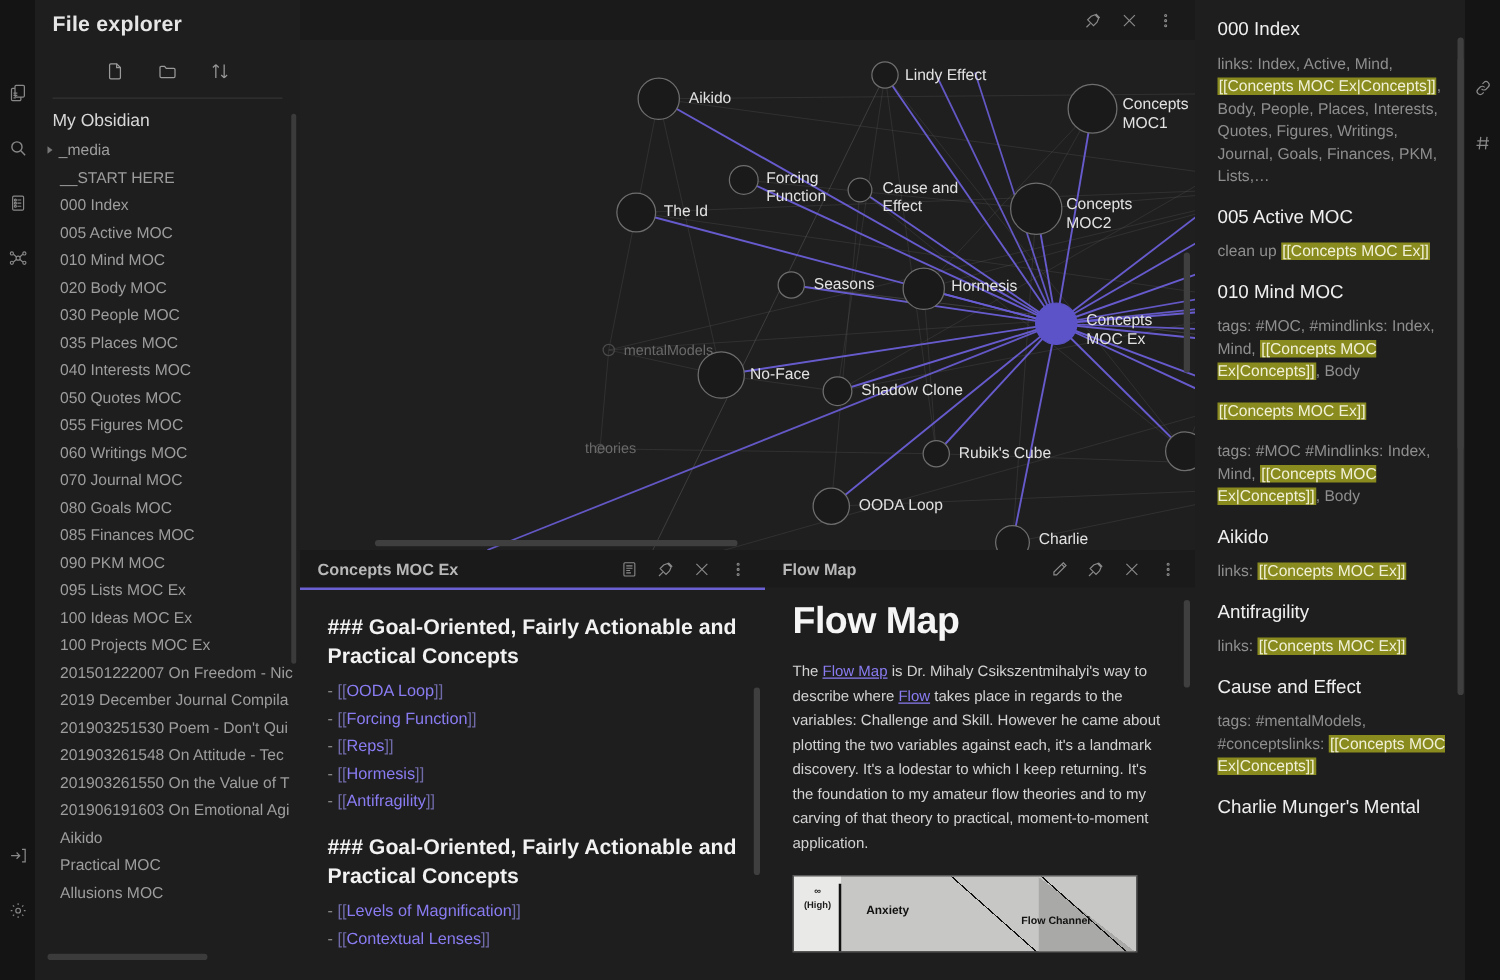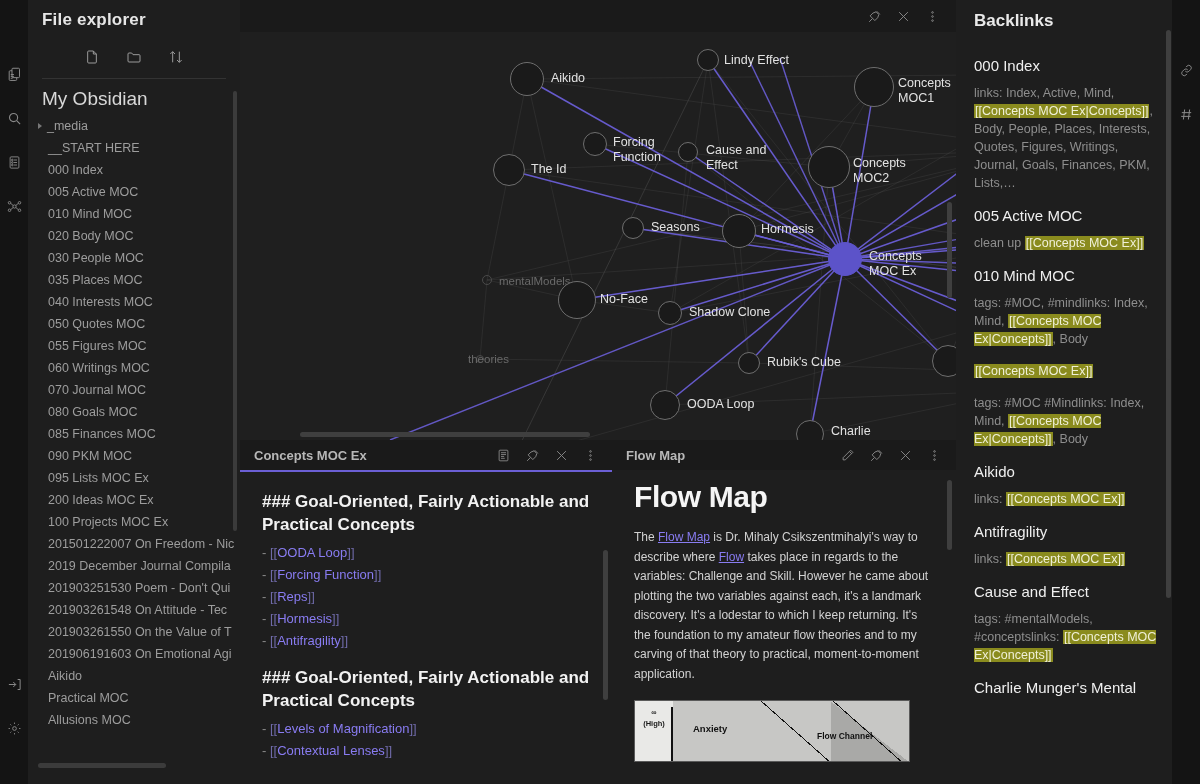--- a/index.html
+++ b/index.html
@@ -45,21 +45,21 @@
     color: #9a9a9a;
   }
   .explorer-tools .ebtn { cursor: pointer; display:flex; }
   .explorer-tools svg { width: 16px; height: 16px; display:block; }
   .explorer-divider {
     height: 1px; background: #333; margin: 4px 14px 6px 14px;
   }
   .nav-wrap { position: relative; flex: 1; overflow: hidden; }
   .nav-list { padding: 0 0 0 0; }
   .vault-name {
-    font-size: 19px; color: #d8d8d8; font-weight: 400;
+    font-size: 14px; color: #d8d8d8; font-weight: 400;
     padding: 3px 0 5px 14px; white-space: nowrap;
   }
   .nav-item {
     font-size: 12.5px; color: #9d9d9d;
     padding: 3.5px 0 3.5px 20px;
     white-space: nowrap; overflow: hidden;
     cursor: pointer;
     line-height: 15px;
   }
   .nav-item .tri {
@@ -327,21 +327,21 @@
           <div class="nav-item"><span>035 Places MOC</span></div>
           <div class="nav-item"><span>040 Interests MOC</span></div>
           <div class="nav-item"><span>050 Quotes MOC</span></div>
           <div class="nav-item"><span>055 Figures MOC</span></div>
           <div class="nav-item"><span>060 Writings MOC</span></div>
           <div class="nav-item"><span>070 Journal MOC</span></div>
           <div class="nav-item"><span>080 Goals MOC</span></div>
           <div class="nav-item"><span>085 Finances MOC</span></div>
           <div class="nav-item"><span>090 PKM MOC</span></div>
           <div class="nav-item"><span>095 Lists MOC Ex</span></div>
-          <div class="nav-item"><span>200 Ideas MOC Ex</span></div>
+          <div class="nav-item"><span>100 Ideas MOC Ex</span></div>
           <div class="nav-item"><span>100 Projects MOC Ex</span></div>
           <div class="nav-item"><span>201501222007 On Freedom - Nic</span></div>
           <div class="nav-item"><span>2019 December Journal Compila</span></div>
           <div class="nav-item"><span>201903251530 Poem - Don't Qui</span></div>
           <div class="nav-item"><span>201903261548 On Attitude - Tec</span></div>
           <div class="nav-item"><span>201903261550 On the Value of T</span></div>
           <div class="nav-item"><span>201906191603 On Emotional Agi</span></div>
           <div class="nav-item"><span>Aikido</span></div>
           <div class="nav-item"><span>Practical MOC</span></div>
           <div class="nav-item"><span>Allusions MOC</span></div>
@@ -591,21 +591,20 @@
 (High)</div>
         <div class="anx">Anxiety</div>
         <div class="fch">Flow
 Channel</div>
       </div>
       <div class="flow-vscroll"></div>
     </div>
   </div>
 
   <div class="backlinks">
-    <div class="bl-header">Backlinks</div>
     <div class="bl-scroll" id="bl-scroll">
       <div class="bl-title">000 Index</div>
         <div class="bl-snip" style="margin-bottom: 4px;"><span>links: Index, Active, Mind, </span><span class="hl">[[Concepts MOC Ex|Concepts]]</span><span>, Body, People, Places, Interests, Quotes, Figures, Writings, Journal, Goals, Finances, PKM, Lists,…</span></div>
         <div class="bl-title">005 Active MOC</div>
         <div class="bl-snip" style="margin-bottom: 0;"><span>clean up </span><span class="hl">[[Concepts MOC Ex]]</span></div>
         <div class="bl-title">010 Mind MOC</div>
         <div class="bl-snip" style="margin-bottom: 4px;"><span>tags: #MOC, #mindlinks: Index, Mind, </span><span class="hl">[[Concepts MOC Ex|Concepts]]</span><span>, Body</span></div>
         <div class="bl-snip" style="margin-bottom: 4px; margin-top: 14px;"><span class="hl">[[Concepts MOC Ex]]</span></div>
         <div class="bl-snip" style="margin-bottom: 4px; margin-top: 14px;"><span>tags: #MOC #Mindlinks: Index, Mind, </span><span class="hl">[[Concepts MOC Ex|Concepts]]</span><span>, Body</span></div>
         <div class="bl-title">Aikido</div>

